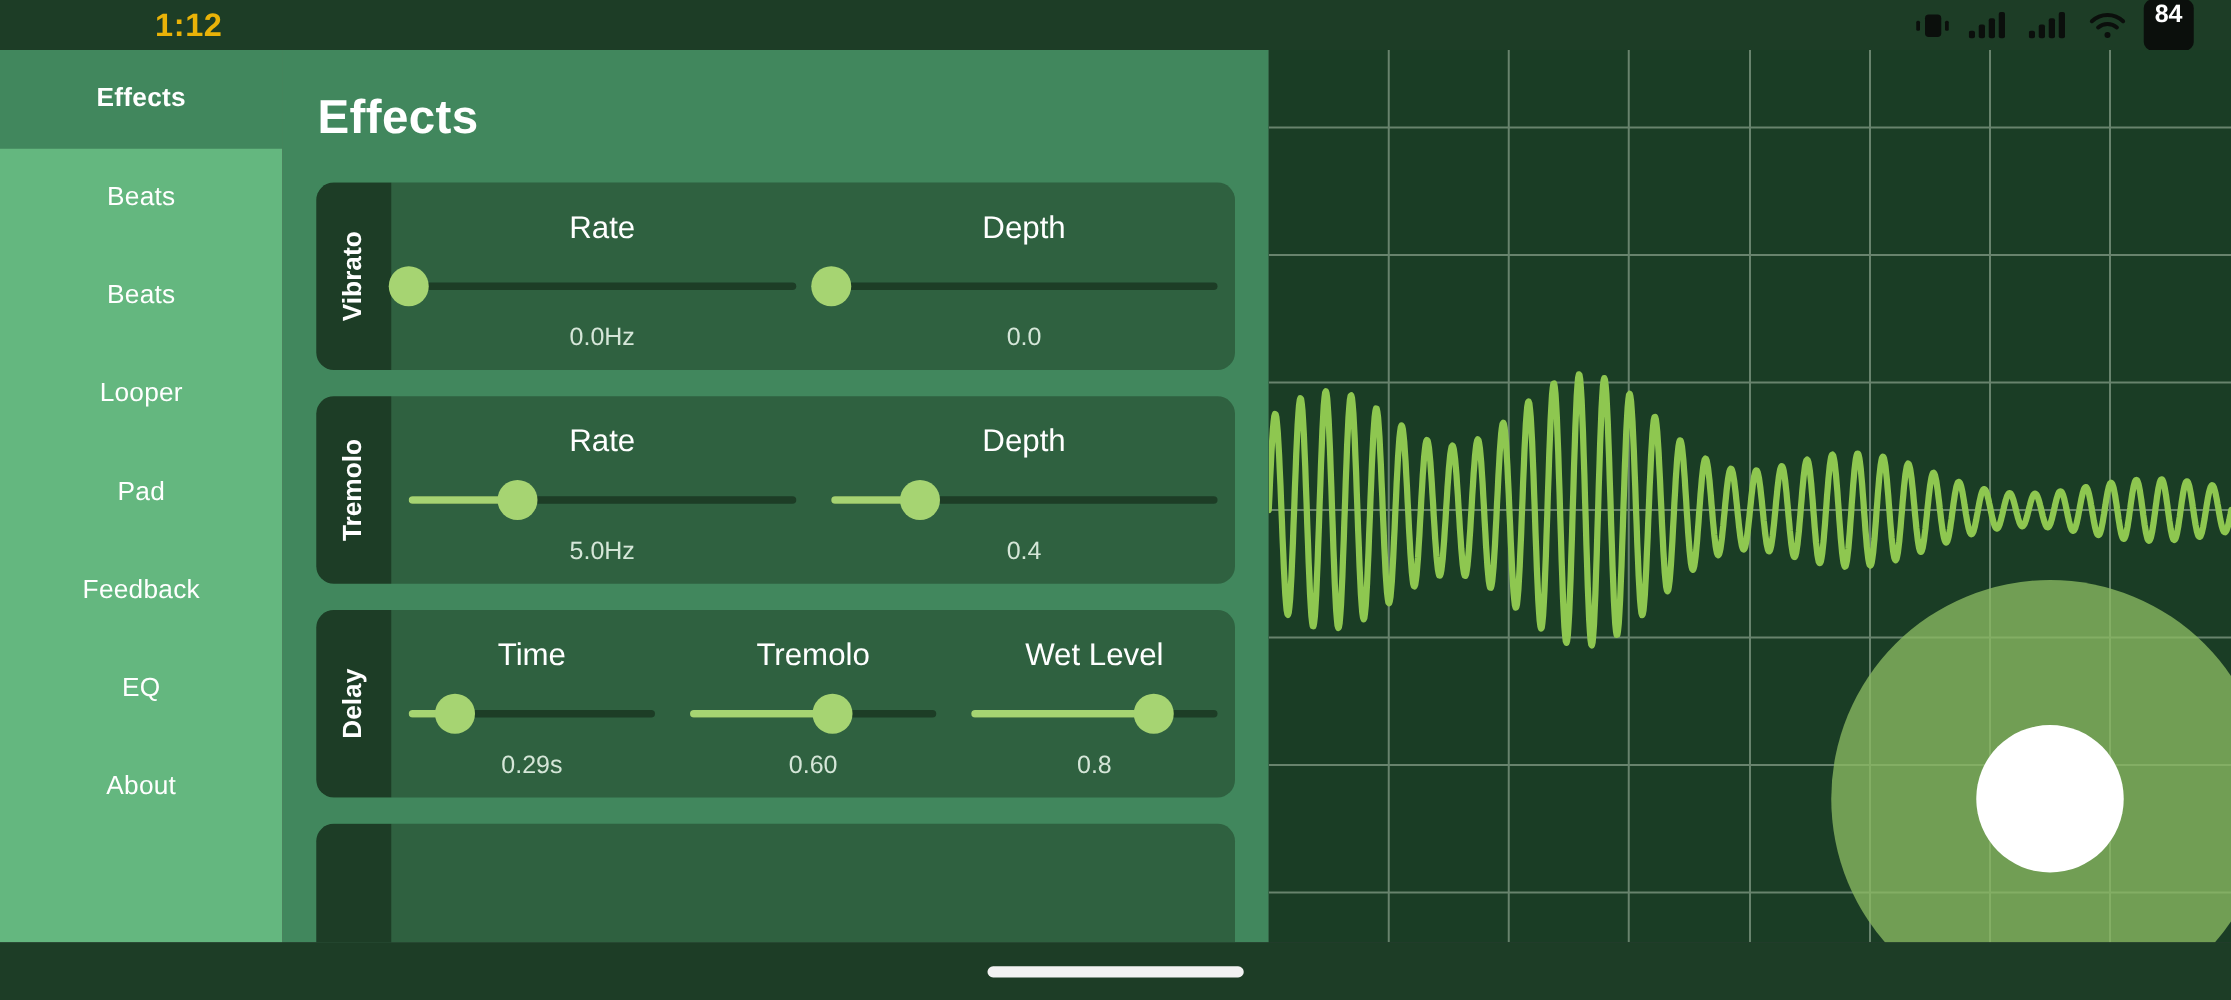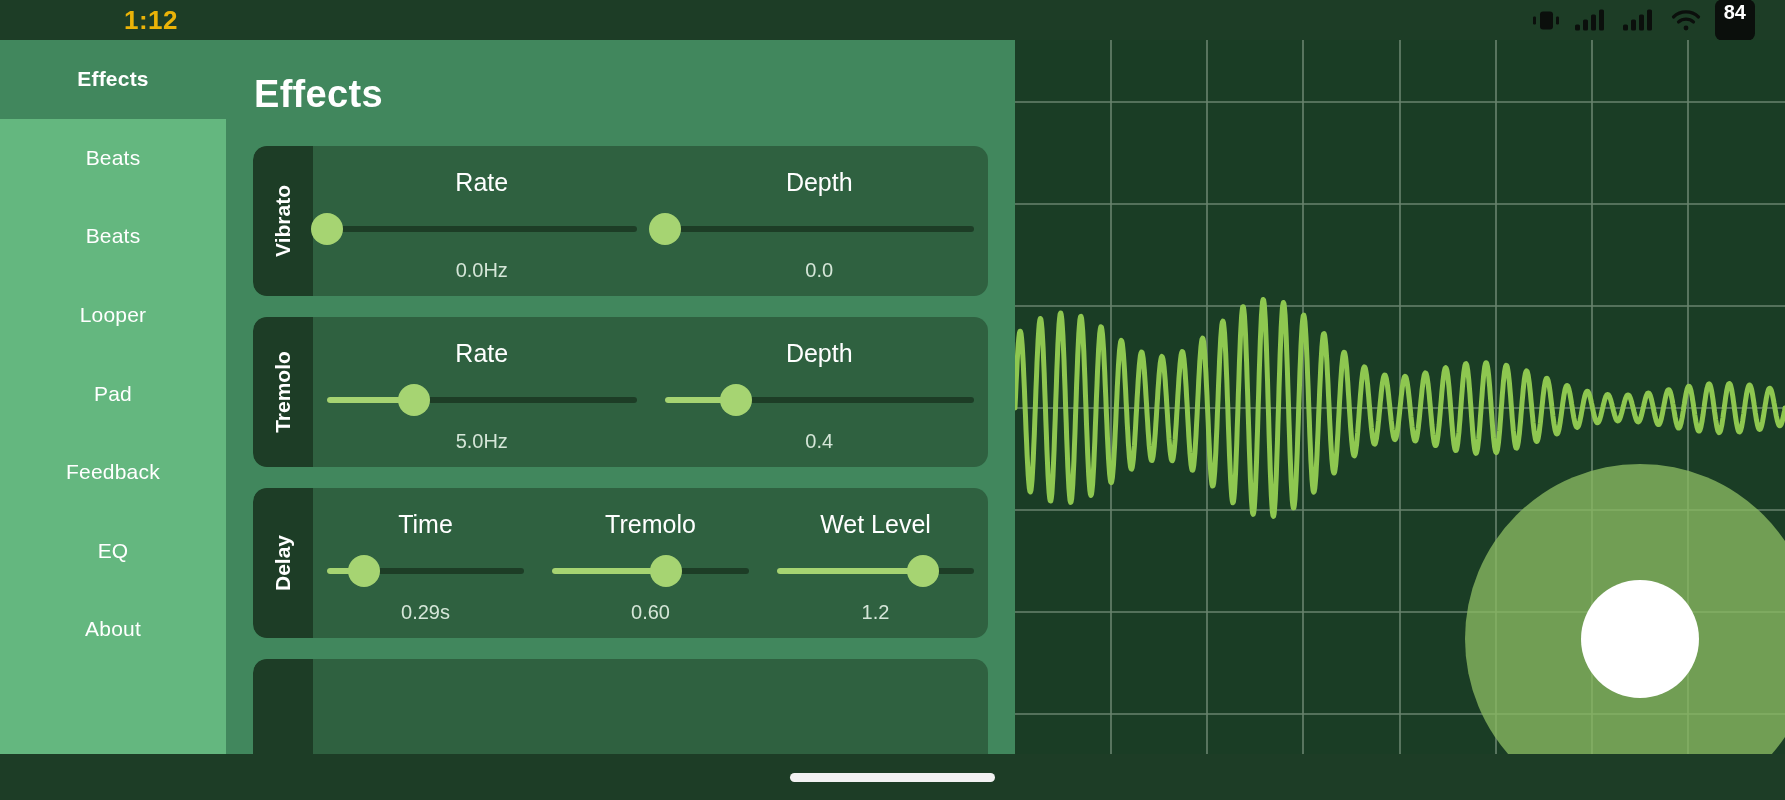--- a/index.html
+++ b/index.html
@@ -254,21 +254,21 @@
               </div>
               <div class="sl-val">0.60</div>
             </div>
             <div class="sl">
               <div class="sl-label">Wet Level</div>
               <div class="sl-track-wrap">
                 <div class="sl-track"></div>
                 <div class="sl-fill" style="width:74%"></div>
                 <div class="sl-thumb" style="left:74%"></div>
               </div>
-              <div class="sl-val">1.2</div>
+              <div class="sl-val">0.8</div>
             </div>
           </div>
         </div>
 
         <div class="card partial">
           <div class="card-tab">
             <span></span>
           </div>
           <div class="card-body"></div>
         </div>

